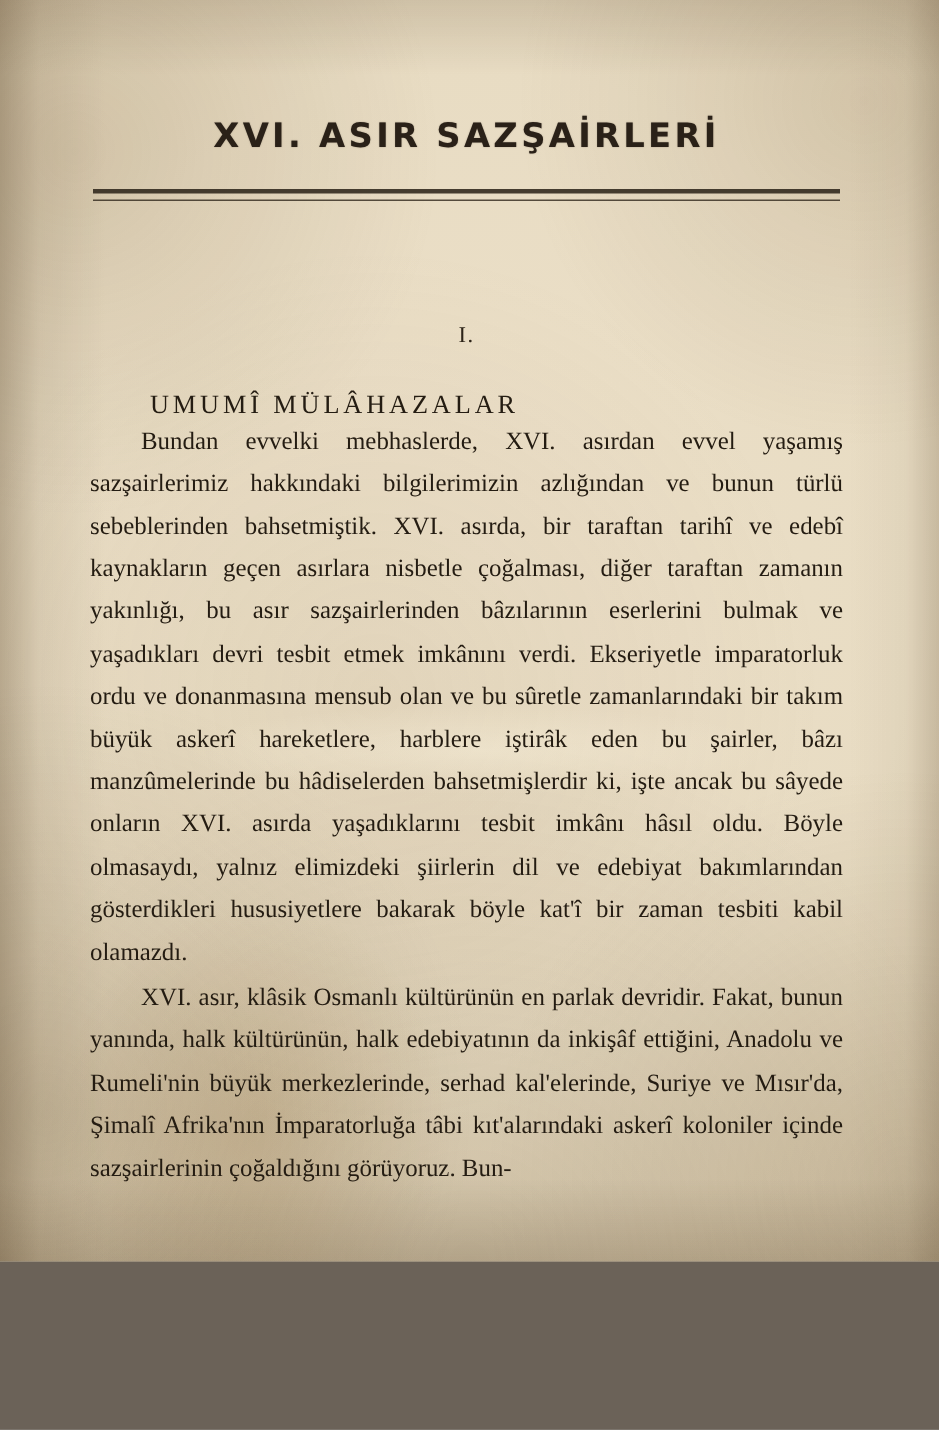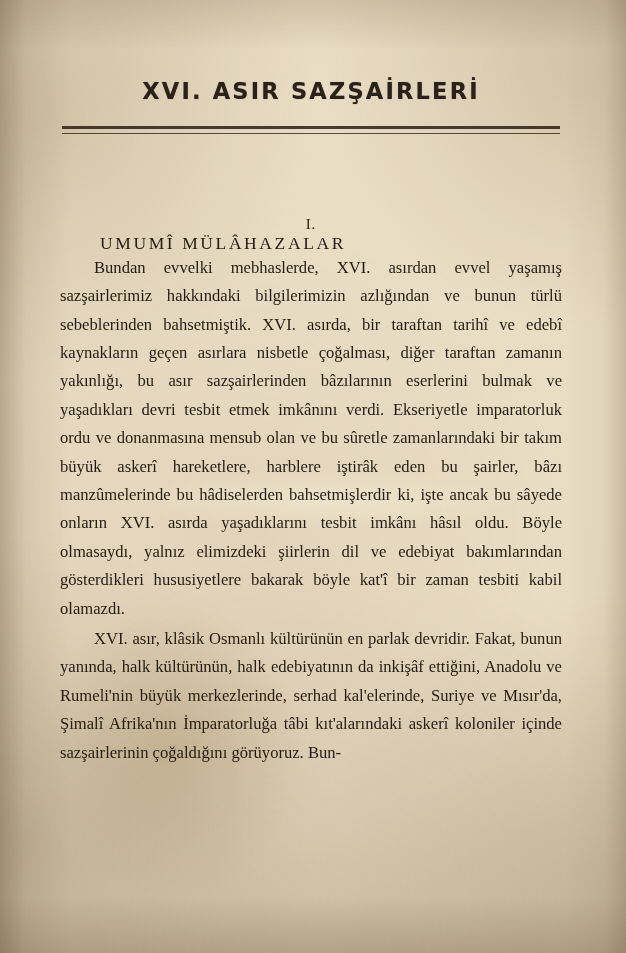--- a/index.html
+++ b/index.html
@@ -10,21 +10,21 @@
   body {
     width: 626px;
     height: 953px;
     overflow: hidden;
     font-family: "Liberation Serif", serif;
   }
 
   #page {
     position: relative;
     width: 626px;
-    height: 953px;
+    height: 841px;
     background:
       radial-gradient(ellipse 120% 100% at 50% 45%, #ece0c9 0%, #e8dcc3 40%, #ddcfb2 70%, #cdbd9c 100%);
     overflow: hidden;
   }
 
   
   #page::before {
     content: "";
     position: absolute;
     inset: 0;
@@ -88,20 +88,21 @@
 
   .section-num {
     margin-top: 82px;
     text-align: center;
     font-size: 15px;
     color: #2c2318;
     letter-spacing: 1px;
   }
 
   .section-head {
+    margin-top: 26px;
     margin-left: 40px;
     font-size: 17.5px;
     letter-spacing: 1.3px;
     color: #241c12;
     font-family: "Liberation Serif", serif;
   }
 
   .body-text {
     font-size: 16.6px;
     line-height: 28.4px;

